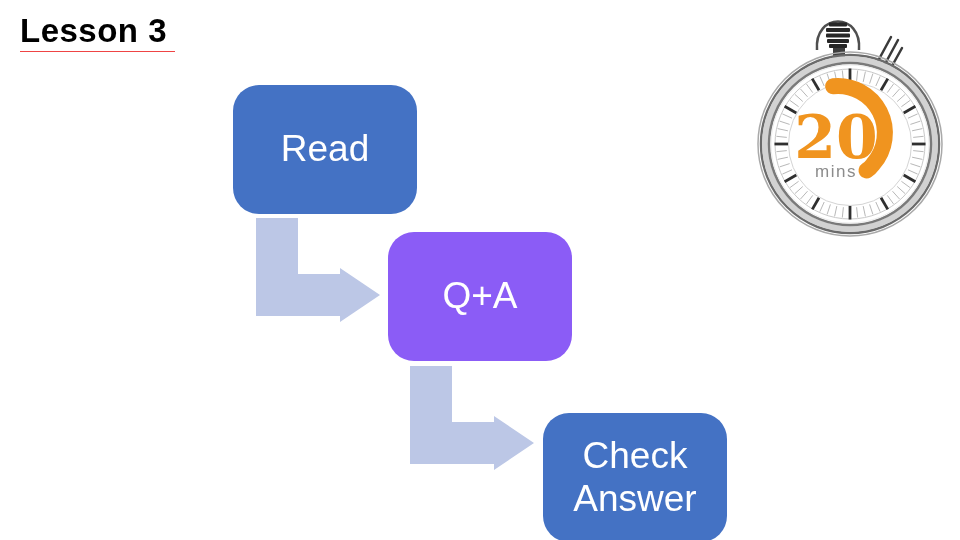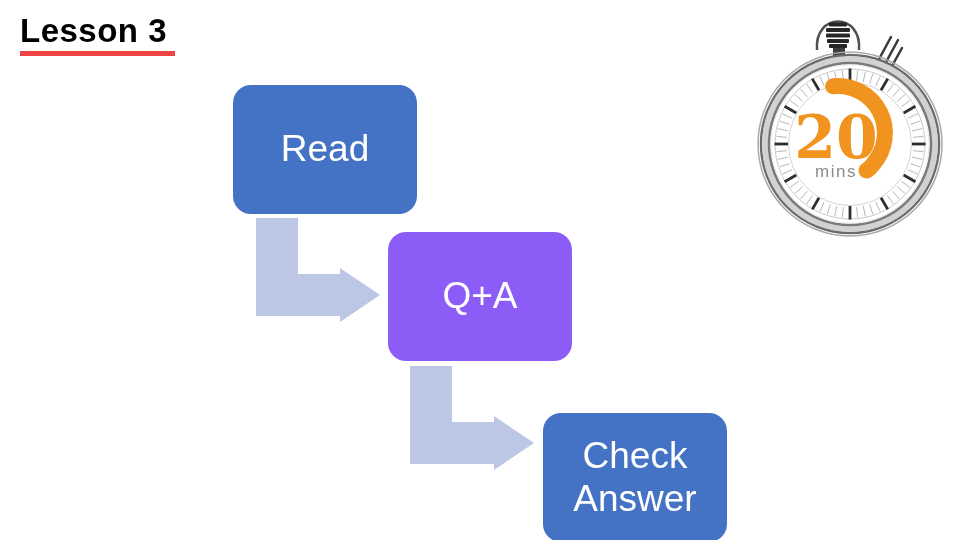--- a/index.html
+++ b/index.html
@@ -4,27 +4,27 @@
 <style>
   html,body{margin:0;padding:0;background:#ffffff;}
   .slide{
     position:relative;width:960px;height:540px;background:#ffffff;
     overflow:hidden;font-family:"Liberation Sans",sans-serif;
   }
   .title{
     position:absolute;left:20px;top:12px;
     font-size:33px;font-weight:bold;color:#000;
     letter-spacing:0.5px;
-    border-bottom:5px solid #ef4444;
+    border-bottom:1px solid #ef4444;
     padding:0 8px 1px 0;
     display:inline-block;
   }
   .arrow-layer{position:absolute;left:0;top:0;width:960px;height:540px;}
   .step{
-    position:absolute;width:184px;height:129px;border-radius:18px;
+    position:absolute;width:184px;height:129px;border-radius:26px;
     display:flex;align-items:center;justify-content:center;
     color:#fff;font-size:37px;line-height:1.15;text-align:center;
     padding:4px 8px;box-sizing:border-box;
   }
   .box1{left:233px;top:85px;}
   .box2{left:388px;top:232px;}
   .box3{left:543px;top:379px;margin-top:34px;}
   .stopwatch{position:absolute;left:723px;top:4px;}
 </style>
 </head>

